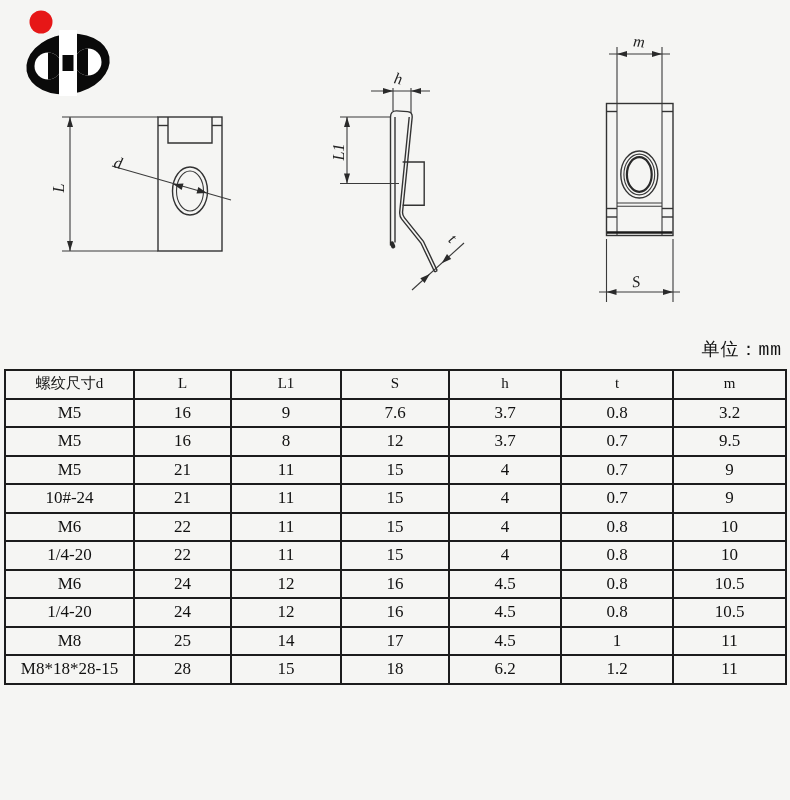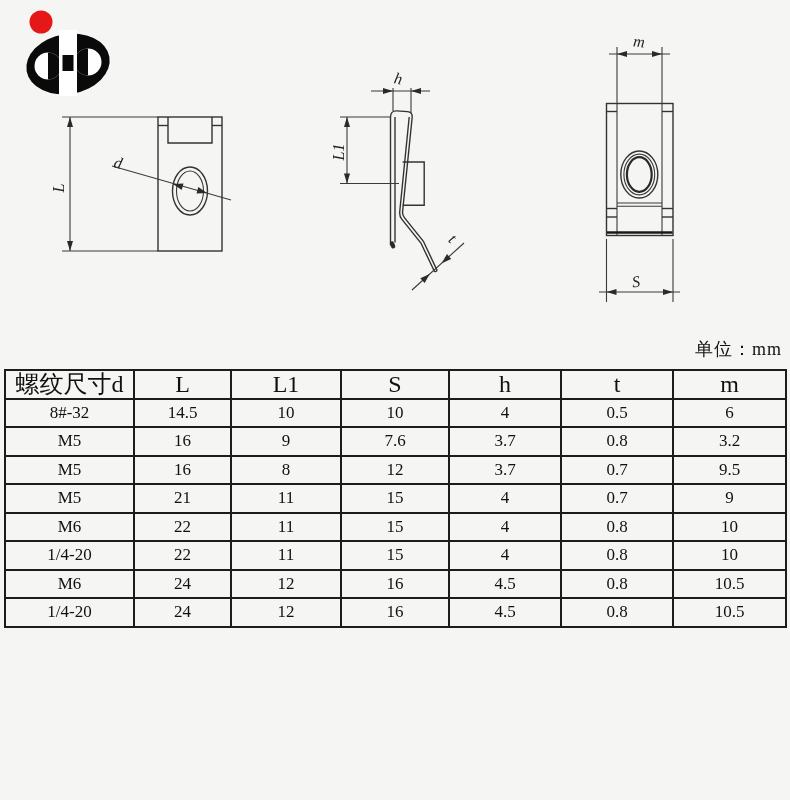--- a/index.html
+++ b/index.html
@@ -8,36 +8,36 @@
     width:790px;height:800px;
     background:#f5f5f3;
     font-family:"Liberation Serif","DejaVu Serif",serif;
     color:#111;
     overflow:hidden;
   }
   .drawings{position:absolute;left:0;top:0;}
   .logo{position:absolute;left:8px;top:6px;}
   .unit-label{
     position:absolute;top:337px;right:8px;
-    font-size:18px;letter-spacing:1px;
+    font-size:18px;letter-spacing:1px;font-family:Liberation Mono, monospace;
   }
   table.spec{
     position:absolute;left:4px;top:369px;
     border-collapse:collapse;table-layout:fixed;
     width:781px;
     font-size:17px;
   }
   table.spec th,table.spec td{
     border:2px solid #1c1c1c;
     text-align:center;vertical-align:middle;
     font-weight:normal;
     height:26.5px;padding:0;line-height:1.05;
     overflow:hidden;white-space:nowrap;
   }
-  table.spec th{font-size:24px;margin-top:44px;}
+  table.spec th{font-size:15px;margin-top:44px;}
   svg .ln{stroke:#333;stroke-width:1.4;fill:none;}
   svg .thin{stroke:#3a3a3a;stroke-width:1.1;fill:none;}
   svg .arr{fill:#2a2a2a;stroke:none;}
   svg text.dim{
     font-family:"Liberation Serif","DejaVu Serif",serif;
     font-style:italic;font-size:16px;fill:#222;
   }
 </style>
 </head>
 <body>
@@ -161,29 +161,20 @@
           <th>L</th>
           <th>L1</th>
           <th>S</th>
           <th>h</th>
           <th>t</th>
           <th>m</th>
         </tr>
       </thead>
     <tbody>
         <tr>
-          <td>8#-32</td>
-          <td>14.5</td>
-          <td>10</td>
-          <td>10</td>
-          <td>4</td>
-          <td>0.5</td>
-          <td>6</td>
-        </tr>
-        <tr>
           <td>M5</td>
           <td>16</td>
           <td>9</td>
           <td>7.6</td>
           <td>3.7</td>
           <td>0.8</td>
           <td>3.2</td>
         </tr>
         <tr>
           <td>M5</td>
@@ -197,20 +188,29 @@
         <tr>
           <td>M5</td>
           <td>21</td>
           <td>11</td>
           <td>15</td>
           <td>4</td>
           <td>0.7</td>
           <td>9</td>
         </tr>
         <tr>
+          <td>10#-24</td>
+          <td>21</td>
+          <td>11</td>
+          <td>15</td>
+          <td>4</td>
+          <td>0.7</td>
+          <td>9</td>
+        </tr>
+        <tr>
           <td>M6</td>
           <td>22</td>
           <td>11</td>
           <td>15</td>
           <td>4</td>
           <td>0.8</td>
           <td>10</td>
         </tr>
         <tr>
           <td>1/4-20</td>
@@ -232,16 +232,34 @@
         </tr>
         <tr>
           <td>1/4-20</td>
           <td>24</td>
           <td>12</td>
           <td>16</td>
           <td>4.5</td>
           <td>0.8</td>
           <td>10.5</td>
         </tr>
+        <tr>
+          <td>M8</td>
+          <td>25</td>
+          <td>14</td>
+          <td>17</td>
+          <td>4.5</td>
+          <td>1</td>
+          <td>11</td>
+        </tr>
+        <tr>
+          <td>M8*18*28-15</td>
+          <td>28</td>
+          <td>15</td>
+          <td>18</td>
+          <td>6.2</td>
+          <td>1.2</td>
+          <td>11</td>
+        </tr>
       </tbody>
   </table>
 
 </div>
 
 </body></html>

